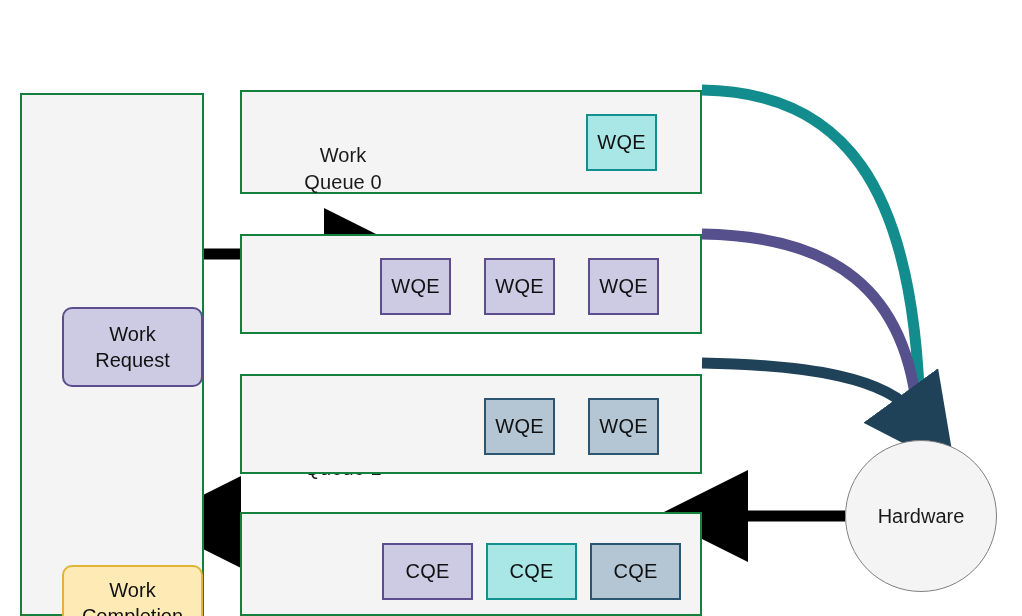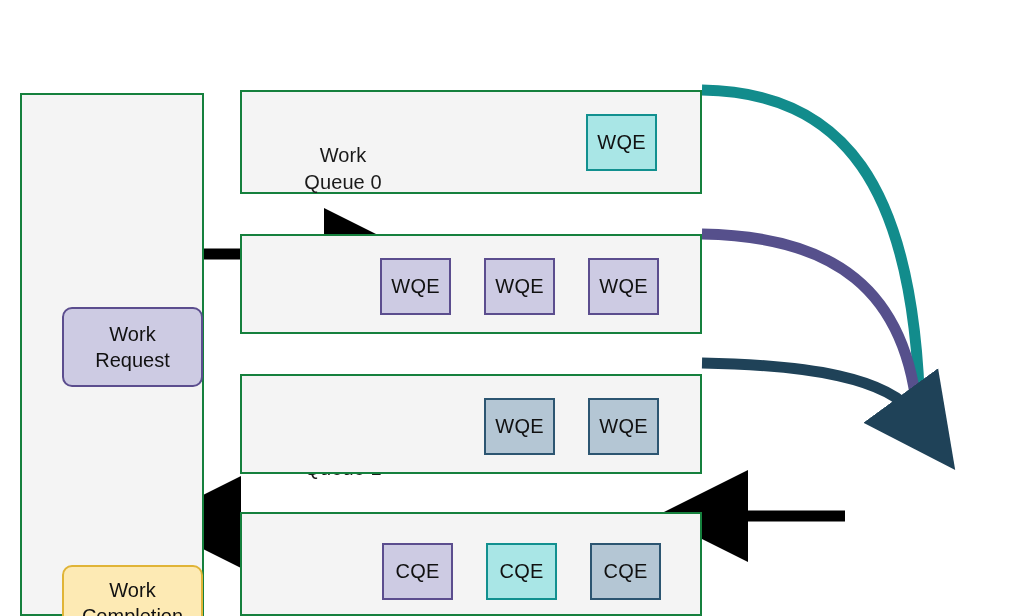--- a/index.html
+++ b/index.html
@@ -59,21 +59,21 @@
     box-sizing: border-box;
     border: 2px solid #333;
     display: flex;
     align-items: center;
     justify-content: center;
     font-size: 20px;
     color: #111111;
     letter-spacing: 0.2px;
   }
   .chip.wqe { width: 71px; height: 57px; }
-  .chip.cqe { width: 71px; height: 57px; }
+  .chip.cqe { width: 91px; height: 57px; }
 
   .sty-teal   { background: #a9e6e6; border-color: #11908f; }
   .sty-purple { background: #cdcbe3; border-color: #5b4d8e; }
   .sty-steel  { background: #b4c6d4; border-color: #2c5571; }
 
   
   .rnode {
     position: absolute;
     box-sizing: border-box;
     border: 2px solid #333;
@@ -179,14 +179,15 @@
     <div class="chip wqe sty-steel" style="left:346px; top:22px;">WQE</div>
   </div>
 
   <div class="panel" id="cq-panel">
 
     <div class="chip cqe sty-purple" style="left:140px; top:29px;">CQE</div>
     <div class="chip cqe sty-teal" style="left:244px; top:29px;">CQE</div>
     <div class="chip cqe sty-steel" style="left:348px; top:29px;">CQE</div>
   </div>
 
+  <div id="hardware">Hardware</div>
 
 </div>
 
 </body></html>

